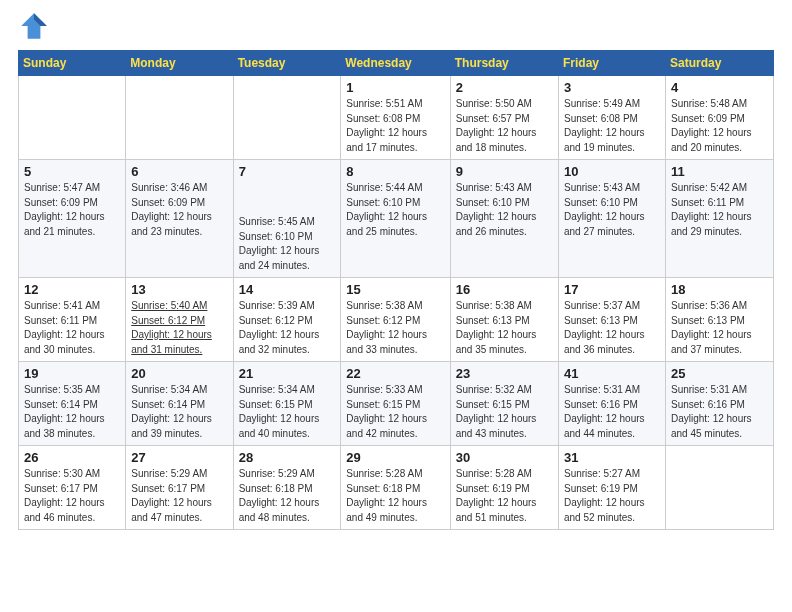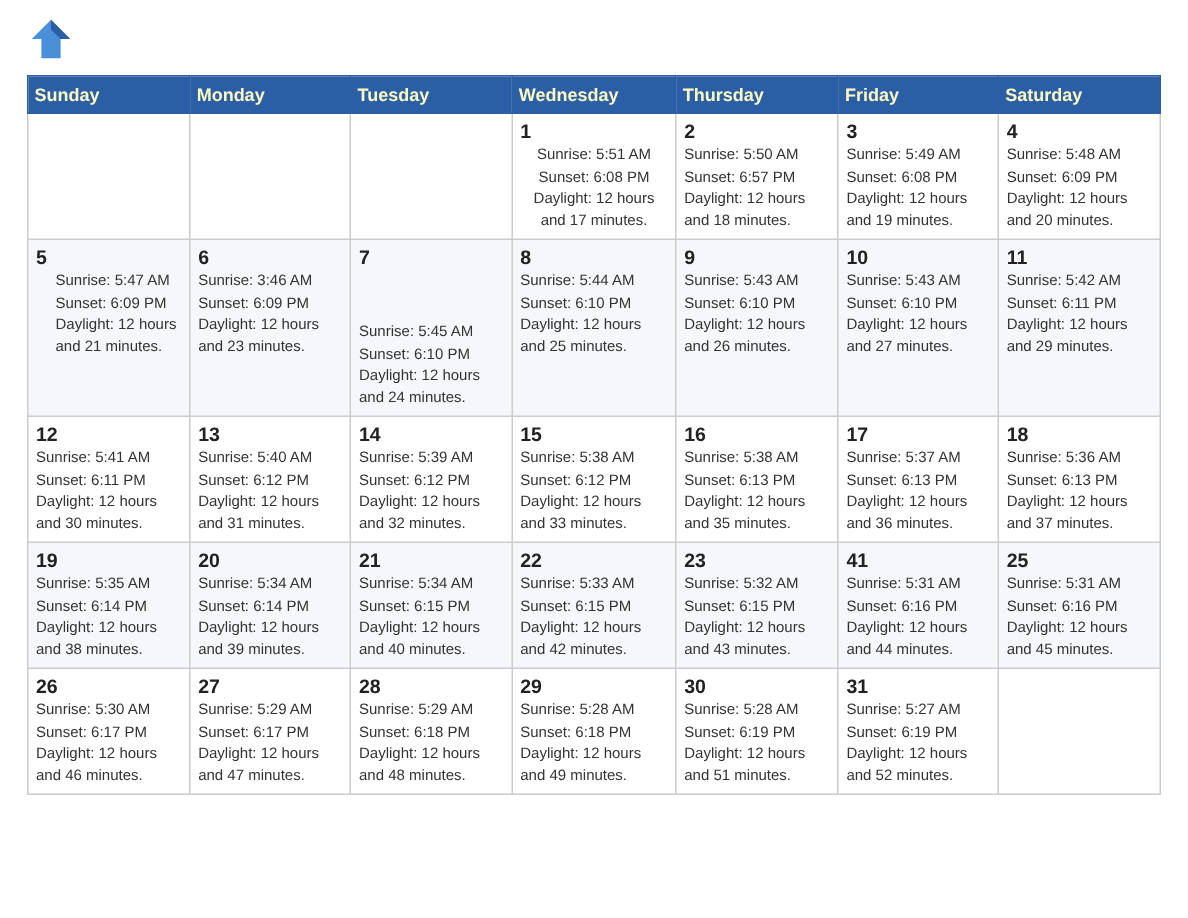--- a/index.html
+++ b/index.html
@@ -52,21 +52,21 @@
       font-size: 14px;
       color: #444;
     }
     .calendar {
       width: 100%;
       border-collapse: collapse;
       font-size: 10.5px;
     }
     .calendar thead th {
       background: #2a5fa5;
-      color: #fef9c3;
+      color: #fde047;
       padding: 5px 4px;
       text-align: left;
       font-size: 12px;
       font-weight: bold;
       border: 1px solid #2a5fa5;
     }
     .calendar tbody td {
       border: 1px solid #ccc;
       vertical-align: top;
       padding: 4px 5px;
@@ -126,21 +126,21 @@
           <th>Saturday</th>
         </tr>
     </thead>
     <tbody id="calendar-body">
     <tr>
           <td class="empty-cell"></td>
           <td class="empty-cell"></td>
           <td class="empty-cell"></td>
           <td>
             <span class="day-number">1</span>
-            <div class="day-info" style="white-space: pre-line; text-align: center;">Sunrise: 5:51 AM
+            <div class="day-info" style="white-space: pre-line;">Sunrise: 5:51 AM
 Sunset: 6:08 PM
 Daylight: 12 hours
 and 17 minutes.</div>
           </td>
           <td>
             <span class="day-number">2</span>
             <div class="day-info" style="white-space: pre-line;">Sunrise: 5:50 AM
 Sunset: 6:57 PM
 Daylight: 12 hours
 and 18 minutes.</div>
@@ -156,21 +156,21 @@
             <span class="day-number">4</span>
             <div class="day-info" style="white-space: pre-line;">Sunrise: 5:48 AM
 Sunset: 6:09 PM
 Daylight: 12 hours
 and 20 minutes.</div>
           </td>
         </tr>
         <tr>
           <td>
             <span class="day-number">5</span>
-            <div class="day-info" style="white-space: pre-line; margin-left: 13px;">Sunrise: 5:47 AM
+            <div class="day-info" style="white-space: pre-line;">Sunrise: 5:47 AM
 Sunset: 6:09 PM
 Daylight: 12 hours
 and 21 minutes.</div>
           </td>
           <td>
             <span class="day-number">6</span>
             <div class="day-info" style="white-space: pre-line;">Sunrise: 3:46 AM
 Sunset: 6:09 PM
 Daylight: 12 hours
 and 23 minutes.</div>
@@ -214,21 +214,21 @@
         <tr>
           <td>
             <span class="day-number">12</span>
             <div class="day-info" style="white-space: pre-line;">Sunrise: 5:41 AM
 Sunset: 6:11 PM
 Daylight: 12 hours
 and 30 minutes.</div>
           </td>
           <td>
             <span class="day-number">13</span>
-            <div class="day-info" style="white-space: pre-line;">Sunrise: 5:40 AM
+            <div class="day-info" style="white-space: pre-line; text-decoration: underline;">Sunrise: 5:40 AM
 Sunset: 6:12 PM
 Daylight: 12 hours
 and 31 minutes.</div>
           </td>
           <td>
             <span class="day-number">14</span>
             <div class="day-info" style="white-space: pre-line;">Sunrise: 5:39 AM
 Sunset: 6:12 PM
 Daylight: 12 hours
 and 32 minutes.</div>

